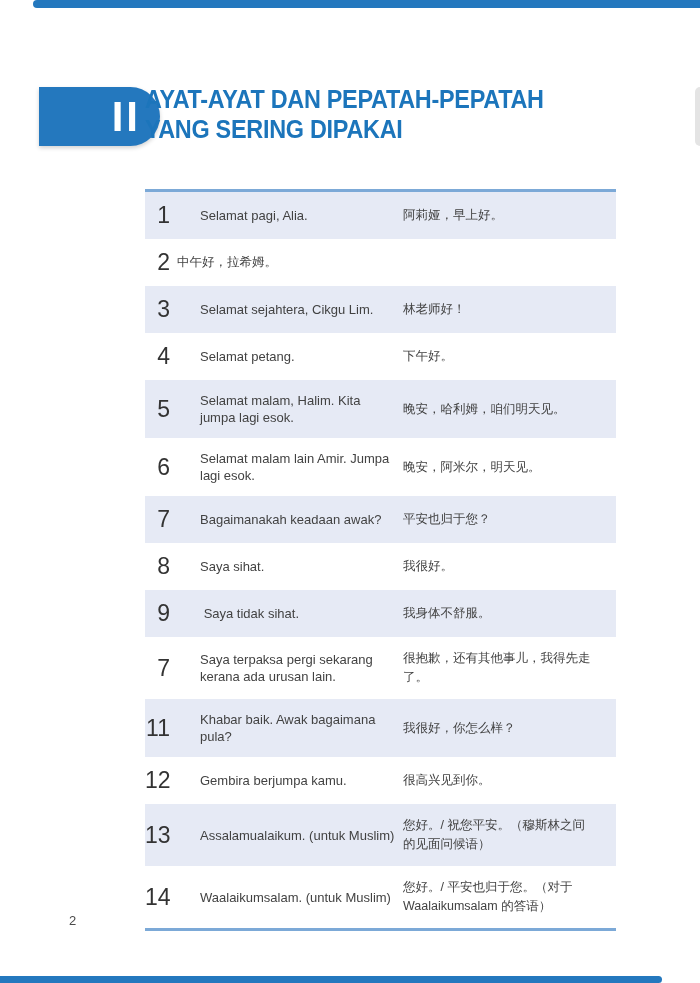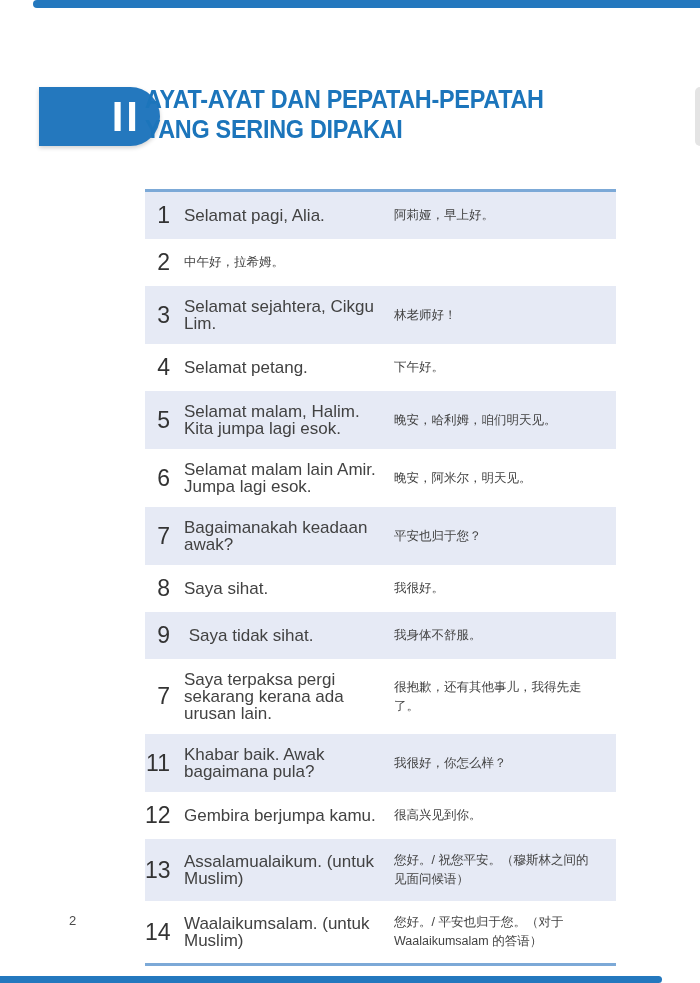--- a/index.html
+++ b/index.html
@@ -55,25 +55,25 @@
   .row {
     display:flex; align-items:center;
     padding:12px 0; box-sizing:border-box;
   }
   .row.shade { background:#E6EAF5; }
   .num {
     flex:none; width:25px; text-align:right;
     font-size:23px; font-weight:300; color:#333333; line-height:1;
   }
   .malay {
-    flex:none; margin-left:14px; width:196px;
-    font-size:17px; line-height:17px; white-space:pre-wrap;
+    flex:none; margin-left:30px; width:196px;
+    font-size:13px; line-height:17px; white-space:pre-wrap;
   }
   .chinese {
-    flex:1; margin-left:14px; padding-right:23px;
+    flex:1; margin-left:7px; padding-right:23px;
     font-size:12.5px; line-height:19px;
   }
 
   .page-number {
     position:absolute; left:69px; top:913px;
     font-size:13px; color:#4A4A4A;
   }
 </style>
 </head>
 <body>

